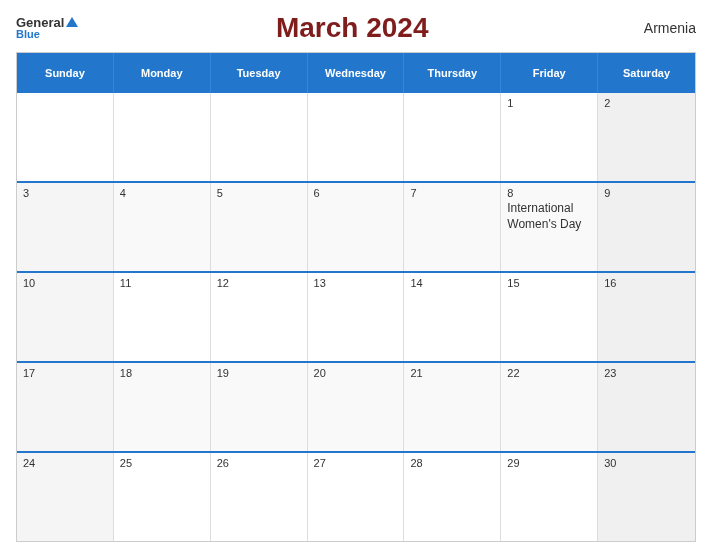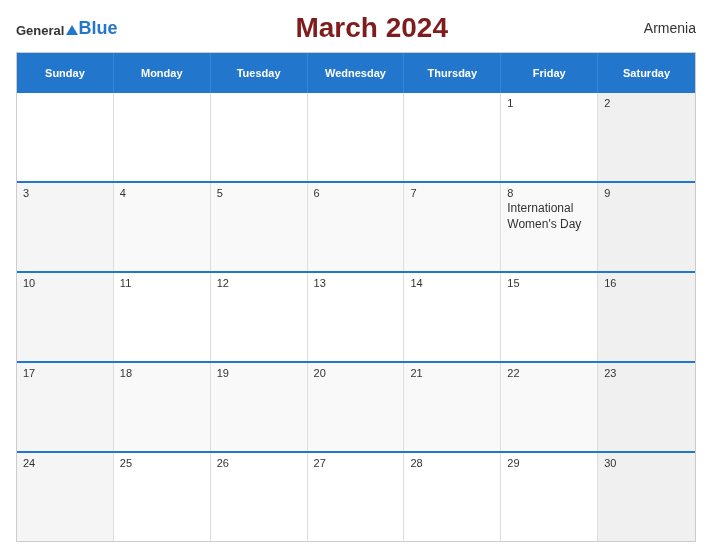--- a/index.html
+++ b/index.html
@@ -29,40 +29,40 @@
     }
 
     .logo-text-general {
       font-size: 13px;
       font-weight: bold;
       color: #333;
       line-height: 1;
     }
 
     .logo-text-blue {
-      font-size: 18px;
+      font-size: 11px;
       font-weight: bold;
       color: #2277cc;
       line-height: 1;
     }
 
     .logo-triangle {
       width: 0;
       height: 0;
       border-left: 6px solid transparent;
       border-right: 6px solid transparent;
       border-bottom: 10px solid #2277cc;
       margin-left: 2px;
       margin-bottom: 2px;
     }
 
     .logo-wrapper {
       display: flex;
-      flex-direction: row;
-      align-items: flex-end;
+      flex-direction: column;
+      align-items: flex-start;
     }
 
     .logo-top-row {
       display: flex;
       align-items: center;
     }
 
     .title {
       font-size: 28px;
       font-weight: bold;

